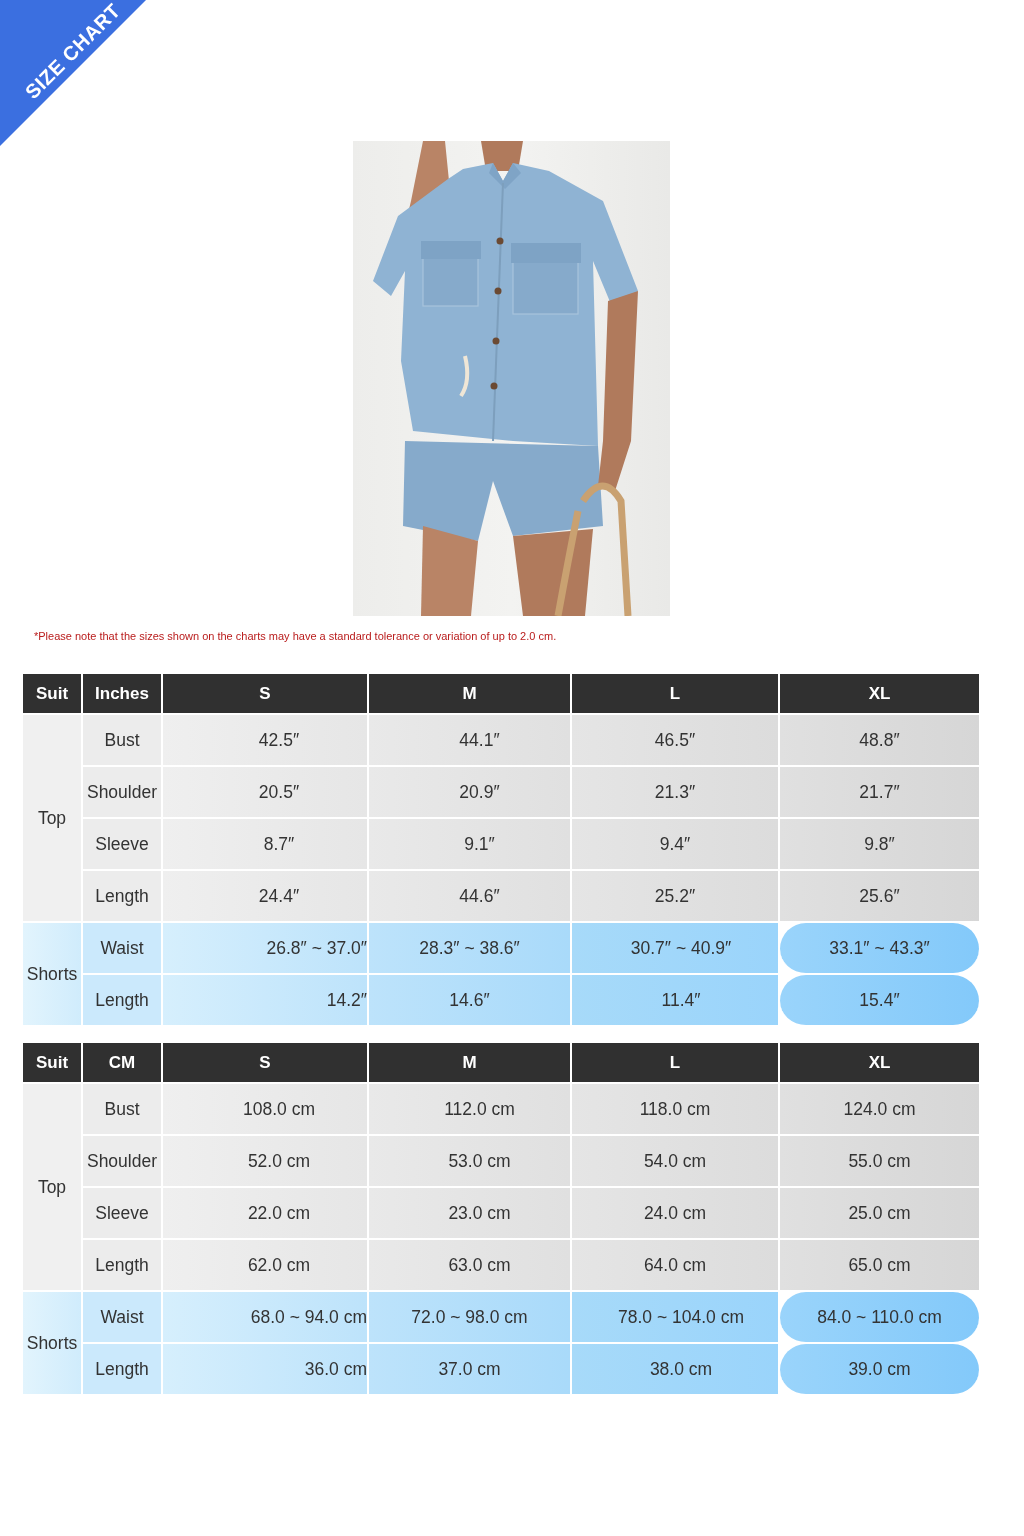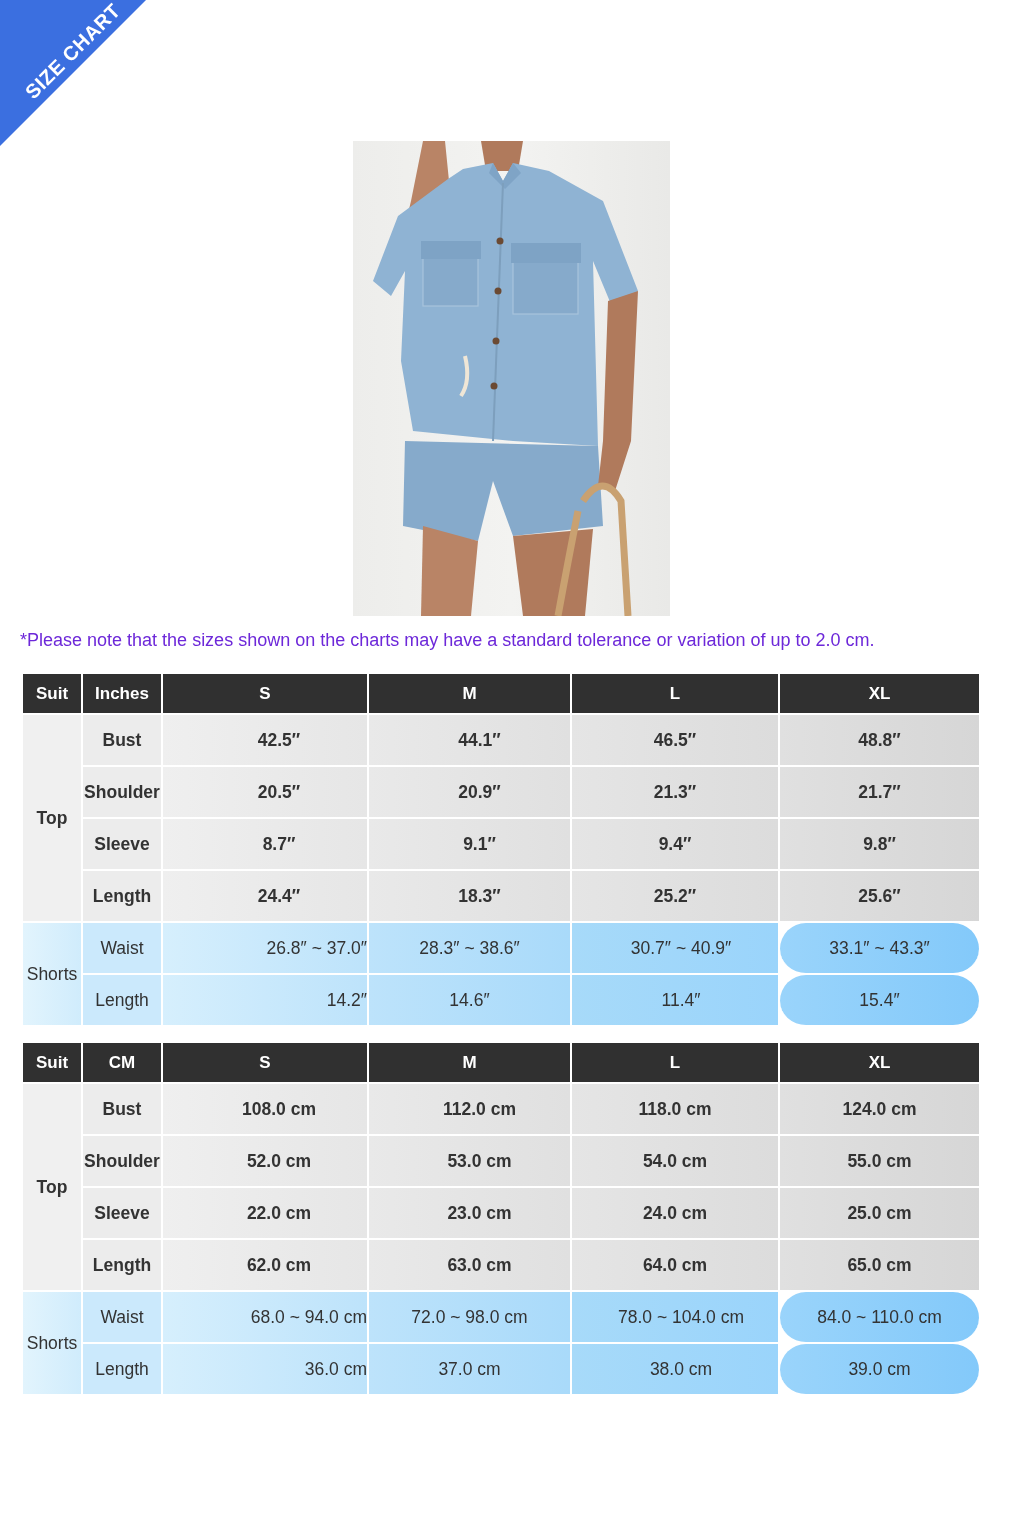--- a/index.html
+++ b/index.html
@@ -15,37 +15,37 @@
   .ribbon-text {
     position: absolute; left: -2px; top: 40px; width: 150px; text-align: center;
     transform: rotate(-45deg); color: #fff; font-weight: bold; font-size: 20px; letter-spacing: 0.5px;
   }
   .photo {
     position: absolute; left: 353px; top: 141px; width: 317px; height: 475px;
     background: linear-gradient(90deg, #ededeb 0%, #f3f3f1 50%, #e9e9e7 100%);
     overflow: hidden;
   }
   .note {
-    position: absolute; left: 20px; top: 630px; color: #6d28d9; font-size: 18px; white-space: nowrap;
+    position: absolute; left: 34px; top: 630px; color: #b91c1c; font-size: 11px; white-space: nowrap;
   }
   table.size {
     position: absolute; left: 23px; border-collapse: separate; border-spacing: 0;
     table-layout: fixed; width: 956px;
   }
   table.size th, table.size td {
     border-right: 2px solid #fff; border-bottom: 2px solid #fff; text-align: center; padding: 0;
   }
   table.size th:last-child, table.size td:last-child { border-right: none; }
   table.size th {
     background: #303030; color: #fff; font-weight: bold; font-size: 17px; height: 39px;
   }
   table.size td { height: 50px; font-size: 17.5px; color: #333; }
   td.lbl { font-size: 16px; color: #333; }
   td.grp { font-size: 16px; color: #333; }
-  tr.top td { background: linear-gradient(90deg, #f0f0f0, #dcdcdc); font-weight: bold; }
+  tr.top td { background: linear-gradient(90deg, #f0f0f0, #dcdcdc); }
   tr.top td.grp { background: #f0f0f0; }
   tr.shorts td { background: linear-gradient(90deg, #d3edfc, #a5d8fb); }
   tr.shorts td.grp { background: linear-gradient(90deg, #e2f4fd, #d0ecfc); }
   tr.shorts td.lbl { background: #cbe9fc; }
   tr.shorts td.c3 { background: linear-gradient(90deg, #a7daf9, #9ad4fb); padding-left: 12px; }
   tr.shorts td.c4 { background: linear-gradient(90deg, #9ad4fb, #83c9fa); border-radius: 26px; }
   tr.shorts td.c1 { background: linear-gradient(90deg, #d6effd, #bde3fb); text-align: right; }
   tr.shorts td.c2 { background: linear-gradient(90deg, #bde3fb, #a9dafa); }
   tr.top td.c1 { background: linear-gradient(90deg, #efefef, #e6e6e6); padding-left: 28px; }
   tr.top td.c2 { background: linear-gradient(90deg, #e9e9e9, #e0e0e0); padding-left: 20px; }
@@ -136,21 +136,21 @@
     <tr class="top">
       <td class="lbl">Sleeve</td>
       <td class="c1">8.7″</td>
       <td class="c2">9.1″</td>
       <td class="c3">9.4″</td>
       <td class="c4">9.8″</td>
     </tr>
     <tr class="top">
       <td class="lbl">Length</td>
       <td class="c1">24.4″</td>
-      <td class="c2">18.3″</td>
+      <td class="c2">44.6″</td>
       <td class="c3">25.2″</td>
       <td class="c4">25.6″</td>
     </tr>
     <tr class="shorts">
       <td class="grp" rowspan="2">Shorts</td>
       <td class="lbl">Waist</td>
       <td class="c1">26.8″ ~ 37.0″</td>
       <td class="c2">28.3″ ~ 38.6″</td>
       <td class="c3">30.7″ ~ 40.9″</td>
       <td class="c4">33.1″ ~ 43.3″</td>

